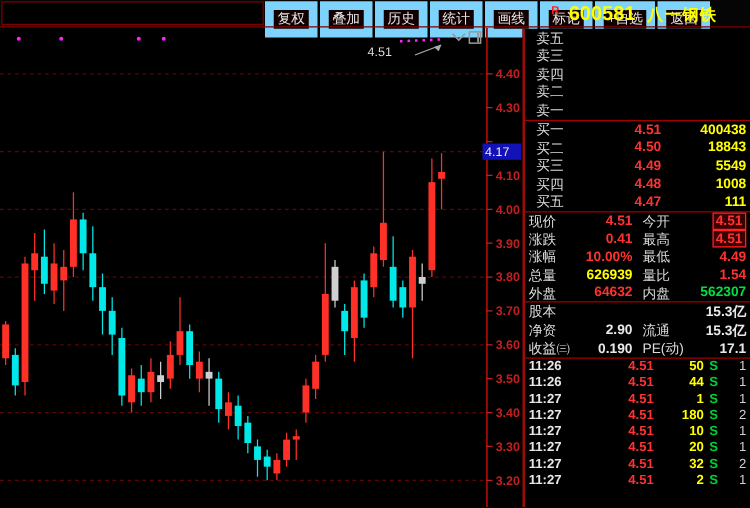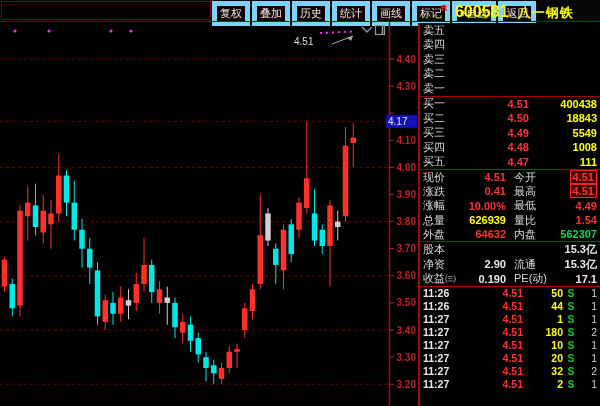--- a/index.html
+++ b/index.html
@@ -2,42 +2,42 @@
 <html><head>
 <meta charset="utf-8">
 <style>
   html,body{margin:0;padding:0;background:#000;}
   .app{position:relative;width:600px;height:406px;background:#000;overflow:hidden;
        font-family:"Liberation Sans",sans-serif;-webkit-font-smoothing:none;}
   
   .toolbar{position:absolute;top:0;left:0;width:600px;height:22px;background:#050505;}
   .tb-box{position:absolute;left:1px;top:1px;width:208px;height:17px;border:1px solid #7d0000;background:#000;}
   .tb-buttons{position:absolute;left:212px;top:1px;display:flex;gap:2px;}
-  .tb-btn{border:5px solid #7dd3fc;color:#e6e6e6;font-size:11px;line-height:15px;
+  .tb-btn{border:7px solid #7dd3fc;color:#e6e6e6;font-size:11px;line-height:15px;
           padding:0 3px;white-space:nowrap;background:#120000;cursor:default;}
   .title{position:absolute;left:441px;top:3px;white-space:nowrap;}
   .stock-flag{color:#ff2222;font-size:9px;font-weight:bold;vertical-align:top;}
   .stock-code{color:#ffff00;font-size:16px;font-weight:bold;margin-left:3px;}
   .stock-name{color:#ffff00;font-size:13px;font-weight:bold;margin-left:5px;letter-spacing:1px;}
   .topline{position:absolute;top:21px;left:0;width:600px;height:1px;background:#7d0000;}
   
   .chart{position:absolute;top:22px;left:0;width:420px;height:384px;}
   .chart svg{display:block;}
   
   .panel{position:absolute;top:23px;left:418px;width:182px;height:383px;box-sizing:border-box;
          border-left:2px solid #9c0c0c;background:#000;display:flex;flex-direction:column;font-size:11px;}
   .sep{height:1px;background:#a00000;flex:none;}
   .row{display:flex;align-items:center;padding:0 3px;flex:none;box-sizing:border-box;}
   .lab{color:#dcdcdc;}
   .val{font-weight:bold;}
   .red{color:#ff3232;} .yellow{color:#ffff00;} .green{color:#00dd44;} .white{color:#e8e8e8;}
   .boxed{border:1px solid #ff2020;background:#3c0000;padding:0 2px;}
   .wb-row{height:15px;border-bottom:1px solid #a00000;justify-content:space-between;}
   .lvl-row{height:14.5px;}
-  .lvl-row .lab{width:34px;}
+  .lvl-row .lab{width:34px;text-align:center;}
   .lvl-price{width:72px;text-align:right;}
   .lvl-vol{flex:1;text-align:right;}
   .stat-row{height:14.3px;}
   .fund-row{height:14.5px;}
   .half{flex:1;display:flex;justify-content:space-between;align-items:center;}
   .half+.half{margin-left:8px;}
   .tick-wrap{height:104px;overflow:hidden;flex:none;}
   .tick-row{display:flex;align-items:center;height:13px;padding:0 3px;font-size:10.5px;}
   .tk-time{color:#e8e8e8;width:38px;font-weight:bold;}
   .tk-price{width:62px;text-align:right;font-weight:bold;}
@@ -214,30 +214,30 @@
   </div>
 
   <div class="panel">
     <div id="sell-rows">
         <div class="row lvl-row">
           <span class="lab">卖五</span>
           <span class="val red lvl-price"></span>
           <span class="val yellow lvl-vol"></span>
         </div>
         <div class="row lvl-row">
+          <span class="lab">卖三</span>
+          <span class="val red lvl-price"></span>
+          <span class="val yellow lvl-vol"></span>
+        </div>
+        <div class="row lvl-row">
           <span class="lab">卖四</span>
           <span class="val red lvl-price"></span>
           <span class="val yellow lvl-vol"></span>
         </div>
         <div class="row lvl-row">
-          <span class="lab">卖三</span>
-          <span class="val red lvl-price"></span>
-          <span class="val yellow lvl-vol"></span>
-        </div>
-        <div class="row lvl-row">
           <span class="lab">卖二</span>
           <span class="val red lvl-price"></span>
           <span class="val yellow lvl-vol"></span>
         </div>
         <div class="row lvl-row">
           <span class="lab">卖一</span>
           <span class="val red lvl-price"></span>
           <span class="val yellow lvl-vol"></span>
         </div>
       </div>

